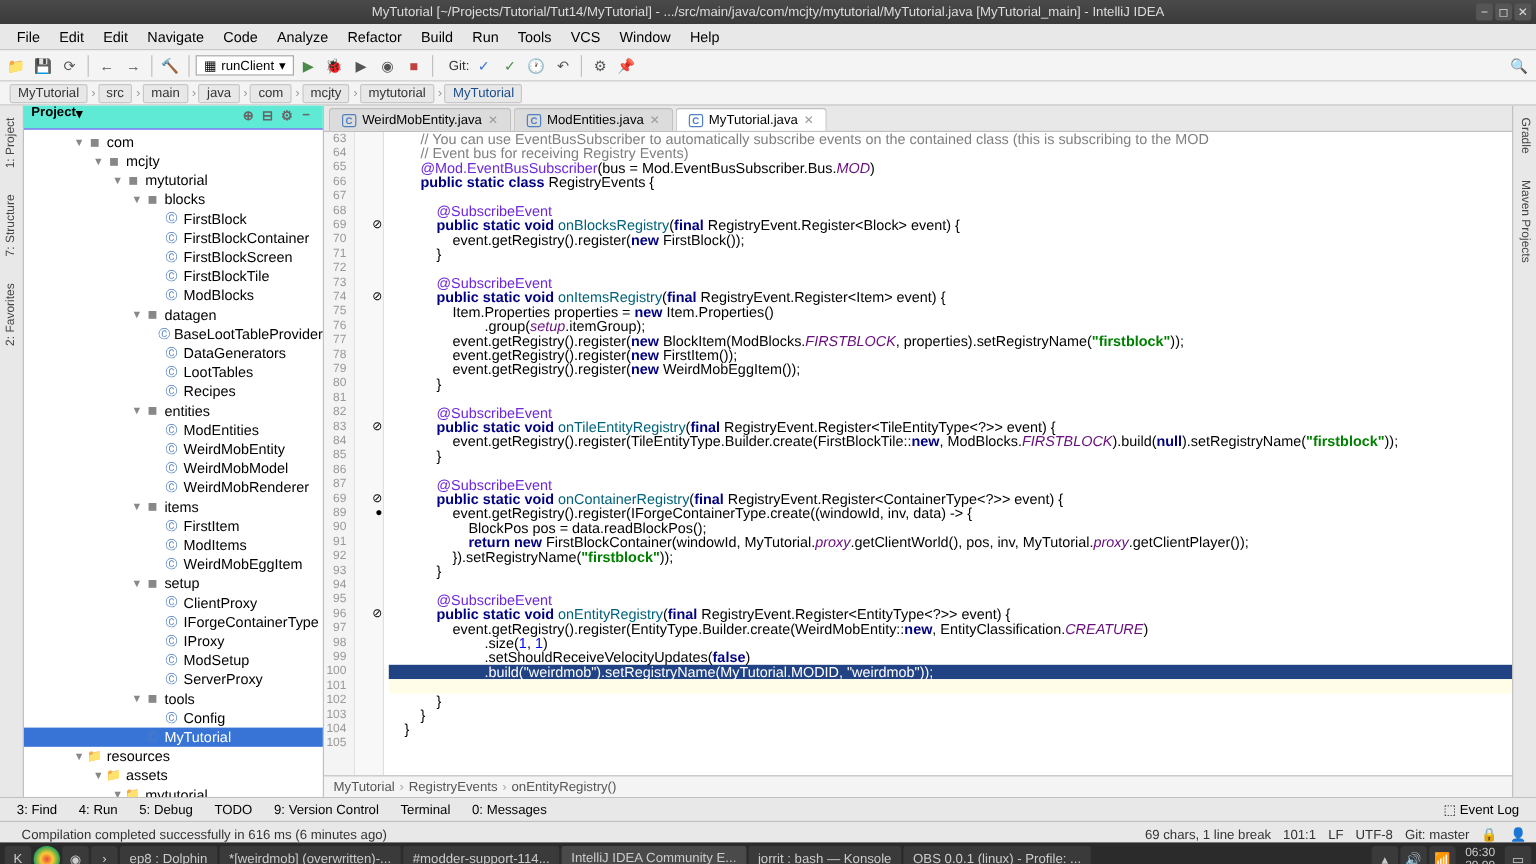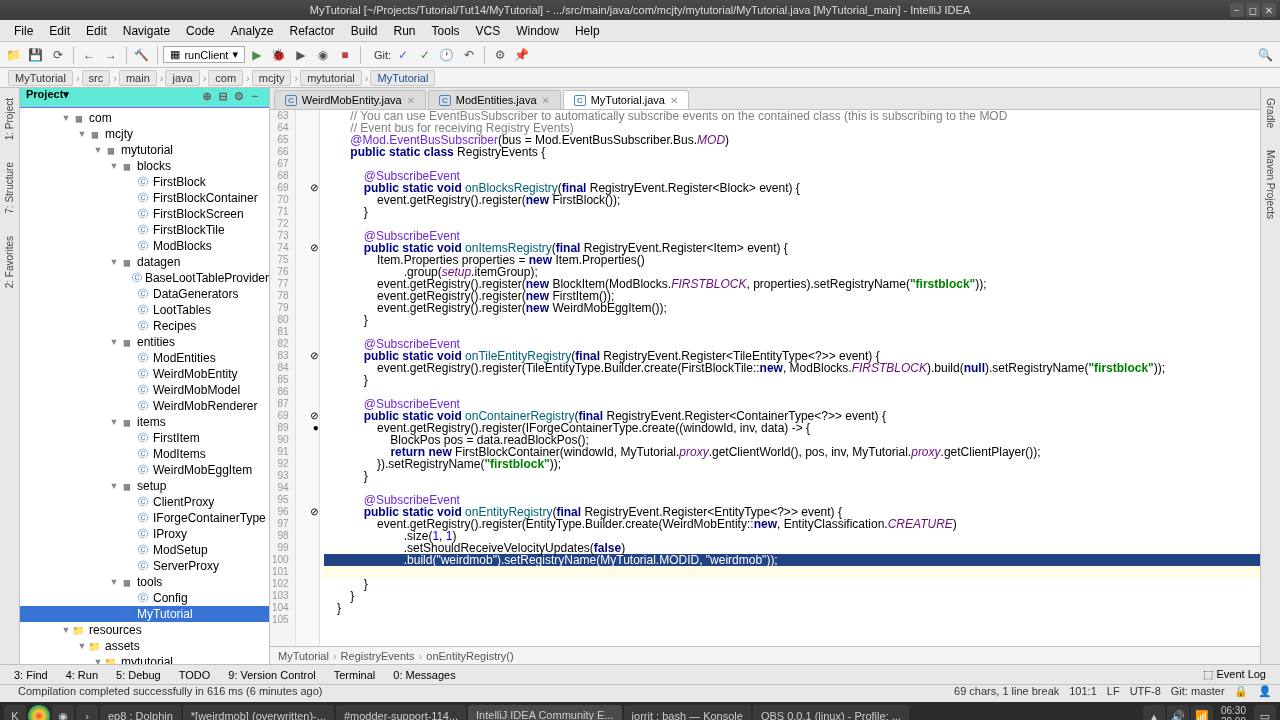--- a/index.html
+++ b/index.html
@@ -68,21 +68,21 @@
 .breadcrumb-bottom { background: #f4f4f4; height: 18px; display: flex; align-items: center; padding: 0 8px; border-top: 1px solid #c0c0c0; font-size: 11px; color: #555; }
 .breadcrumb-bottom span { margin-right: 4px; }
 
 .right-tools { width: 20px; background: #e8e8e8; border-left: 1px solid #c0c0c0; display: flex; flex-direction: column; align-items: center; padding-top: 4px; gap: 10px; }
 .right-tools .vtab { writing-mode: vertical-lr; font-size: 10px; padding: 6px 2px; cursor: pointer; color: #444; }
 
 .bottom-tools { background: #e8e8e8; height: 20px; display: flex; align-items: center; padding: 0 6px; border-top: 1px solid #c0c0c0; font-size: 11px; gap: 2px; }
 .bottom-tools .btab { padding: 2px 8px; cursor: pointer; display: inline-flex; align-items: center; gap: 3px; }
 .bottom-tools .spacer { flex: 1; }
 
-.statusbar { background: #e8e8e8; height: 18px; display: flex; align-items: flex-start; padding: 0 8px; border-top: 1px solid #c0c0c0; font-size: 11px; color: #333; }
+.statusbar { background: #e8e8e8; height: 18px; display: flex; align-items: flex-end; padding: 0 8px; border-top: 1px solid #c0c0c0; font-size: 11px; color: #333; }
 .statusbar .spacer { flex: 1; }
 .statusbar span { margin-left: 10px; }
 
 .taskbar { background: #2b2b2b; height: 28px; display: flex; align-items: center; padding: 0 4px; gap: 2px; color: #ccc; font-size: 11px; }
 .taskbar .tbtn { padding: 3px 8px; background: #3a3a3a; border-radius: 2px; cursor: pointer; max-width: 160px; overflow: hidden; text-overflow: ellipsis; white-space: nowrap; display: flex; align-items: center; gap: 4px; height: 22px;}
 .taskbar .tbtn.active { background: #4a4a4a; border-bottom: 2px solid #3daee9; }
 .taskbar .tb-icon { width: 22px; height: 22px; background: #3a3a3a; border-radius: 3px; display: inline-flex; align-items: center; justify-content: center; cursor: pointer; }
 .taskbar .spacer { flex: 1; }
 .taskbar .clock { text-align: right; line-height: 1.1; padding: 0 6px; font-size: 10px; }
 </style>

